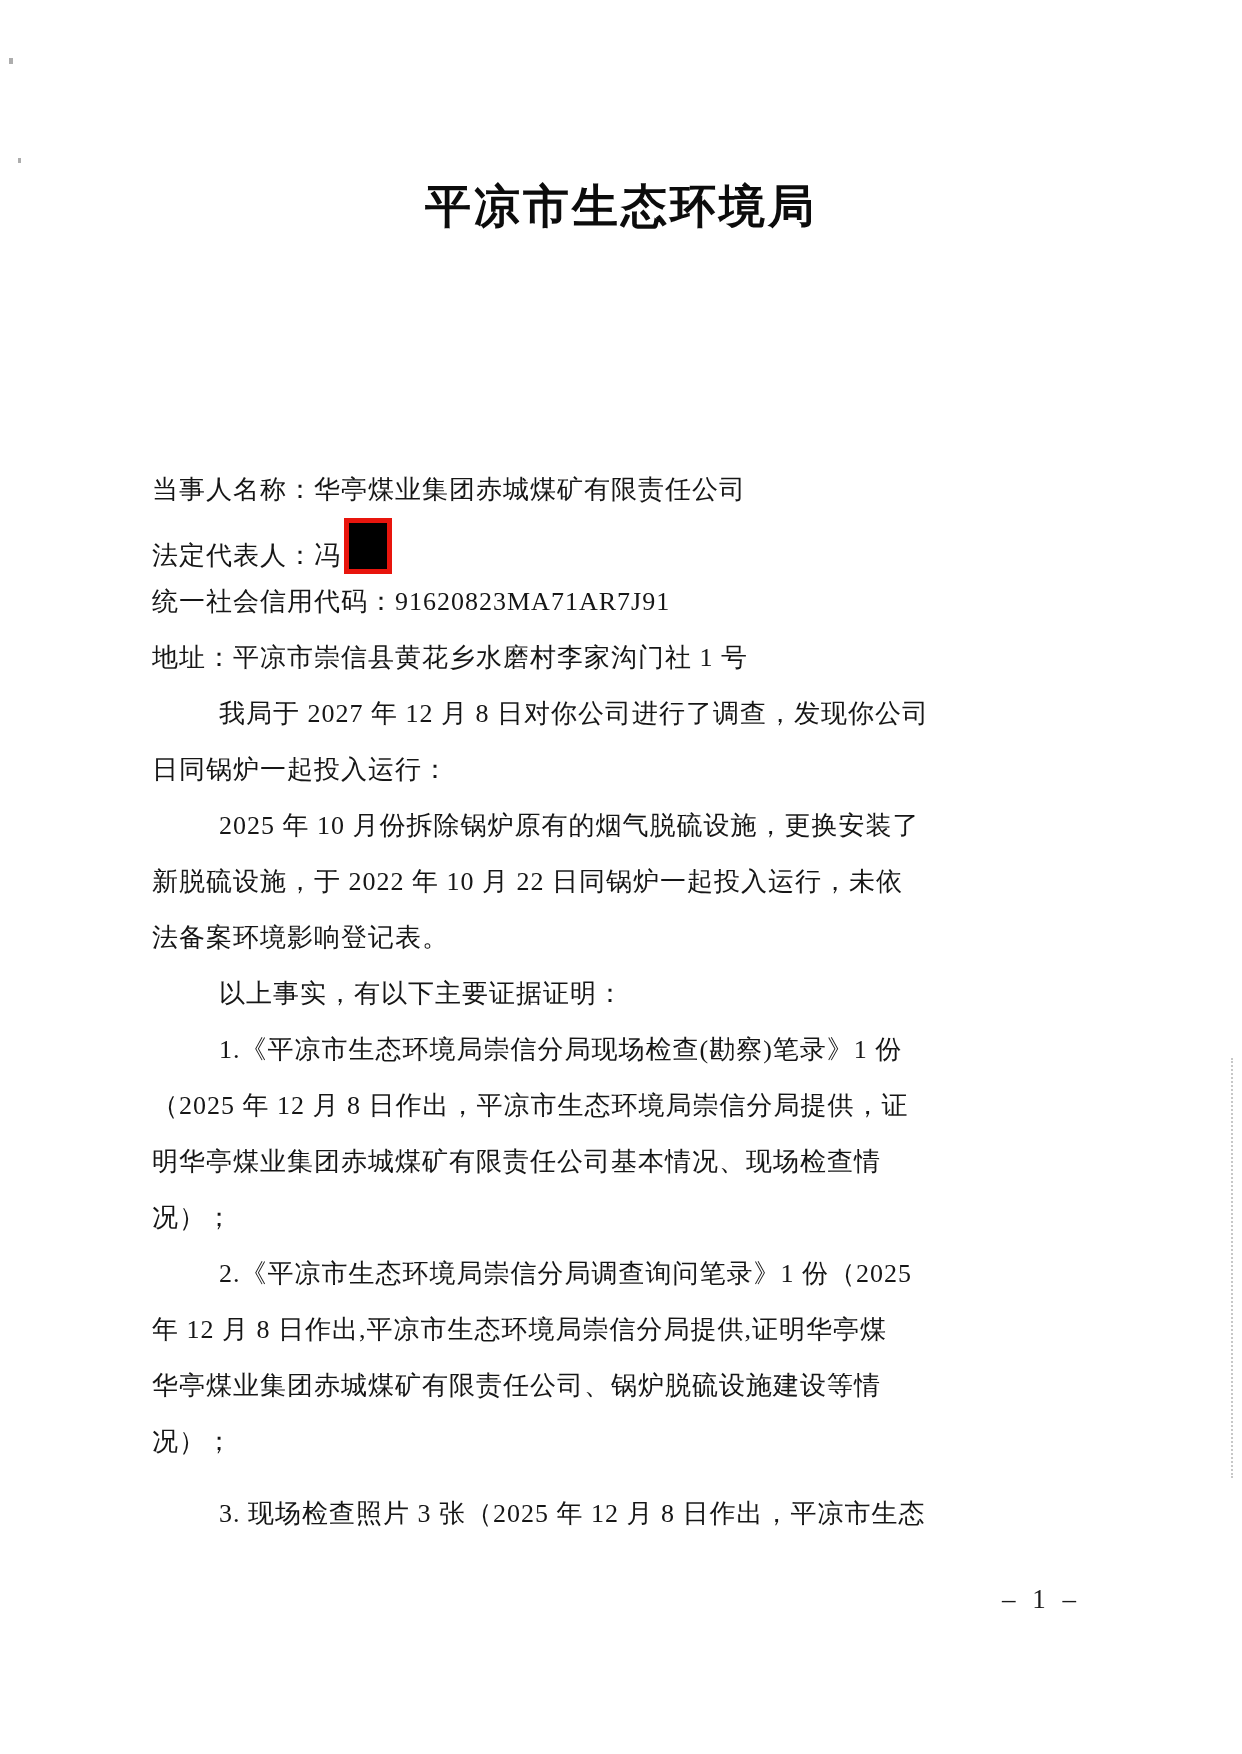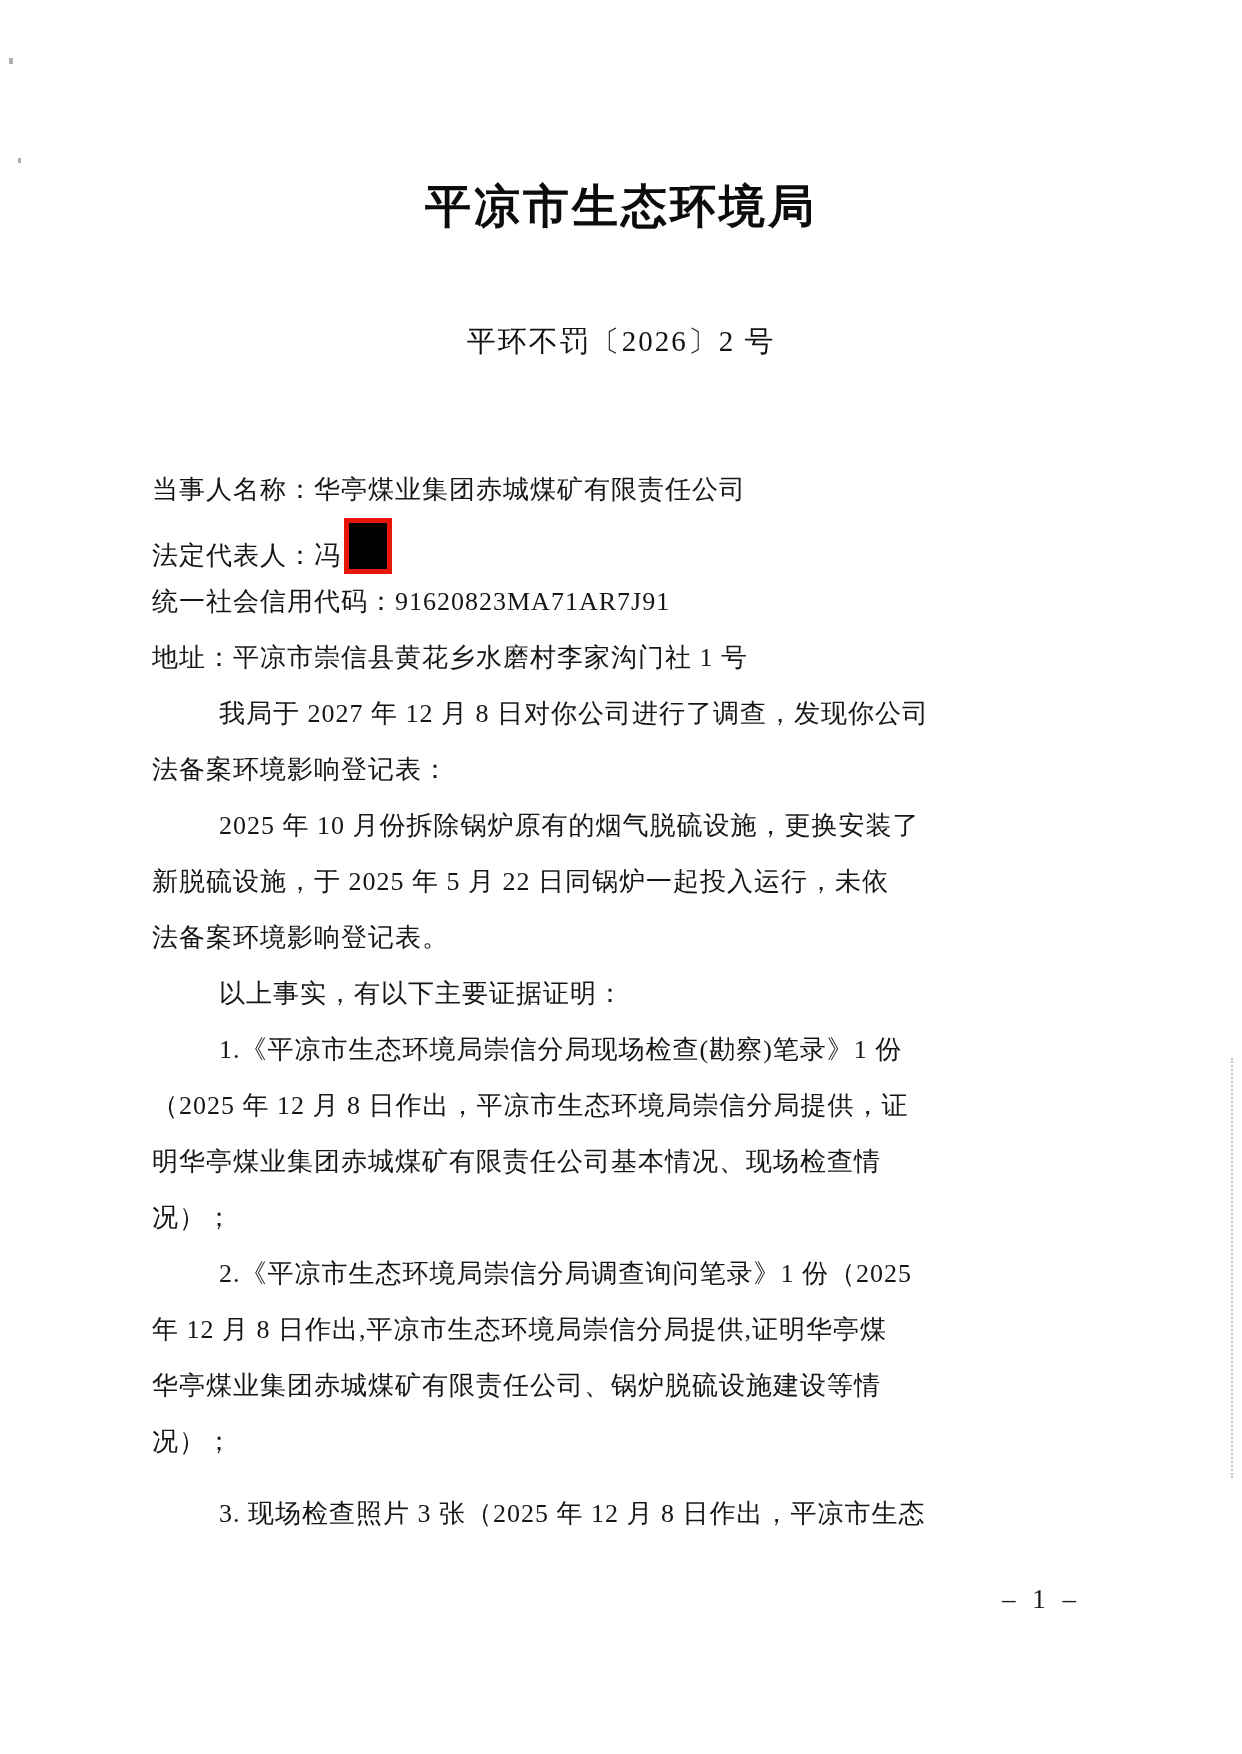--- a/index.html
+++ b/index.html
@@ -59,44 +59,43 @@
 </style>
 </head>
 <body>
 
 <div class="page">
 
   <div class="titles">
     <div class="title-line">平凉市生态环境局</div>
   </div>
 
-  <div class="doc-number">平环不罚〔2026〕2 号</div>
 
   <div class="content">
 
     <div class="line">
       <span>当事人名称：</span><span>华亭煤业集团赤城煤矿有限责任公司</span>
     </div>
 
     <div class="line">
       <span>法定代表人：</span><span>冯</span><span class="redaction" style="background: rgb(0, 0, 0); border-color: rgb(232, 21, 13);"></span>
     </div>
 
     <div class="line">
       <span>统一社会信用代码：</span><span>91620823MA71AR7J91</span>
     </div>
 
     <div class="line">
       <span>地址：</span><span>平凉市崇信县黄花乡水磨村李家沟门社 1 号</span>
     </div>
 
     <div class="line indent">我局于 2027 年 12 月 8 日对你公司进行了调查，发现你公司</div>
-    <div class="line">法备案环境影响登记表：</div>
+    <div class="line">日同锅炉一起投入运行：</div>
     <div class="line indent">2025 年 10 月份拆除锅炉原有的烟气脱硫设施，更换安装了</div>
-    <div class="line">新脱硫设施，于 2025 年 5 月 22 日同锅炉一起投入运行，未依</div>
+    <div class="line">新脱硫设施，于 2022 年 10 月 22 日同锅炉一起投入运行，未依</div>
     <div class="line">法备案环境影响登记表。</div>
     <div class="line indent">以上事实，有以下主要证据证明：</div>
     <div class="line indent">1.《平凉市生态环境局崇信分局现场检查(勘察)笔录》1 份</div>
     <div class="line">（2025 年 12 月 8 日作出，平凉市生态环境局崇信分局提供，证</div>
     <div class="line">明华亭煤业集团赤城煤矿有限责任公司基本情况、现场检查情</div>
     <div class="line">况）；</div>
     <div class="line indent">2.《平凉市生态环境局崇信分局调查询问笔录》1 份（2025</div>
     <div class="line">年 12 月 8 日作出,平凉市生态环境局崇信分局提供,证明华亭煤</div>
     <div class="line">华亭煤业集团赤城煤矿有限责任公司、锅炉脱硫设施建设等情</div>
     <div class="line">况）；</div>

